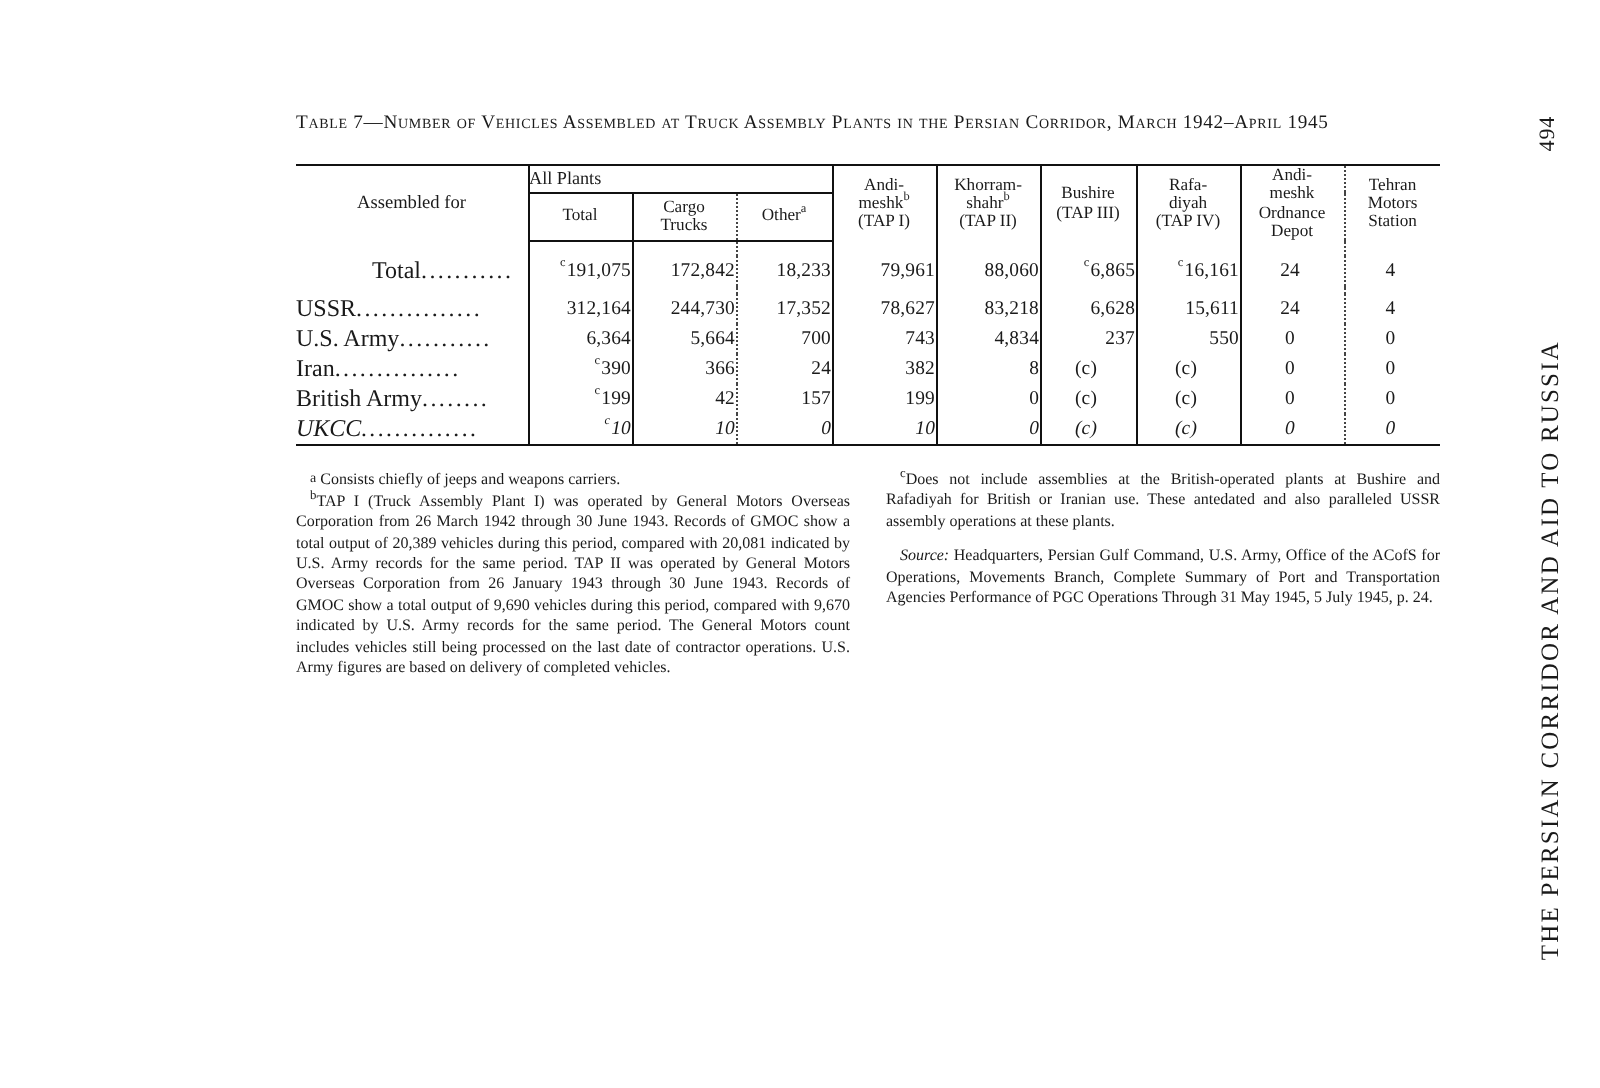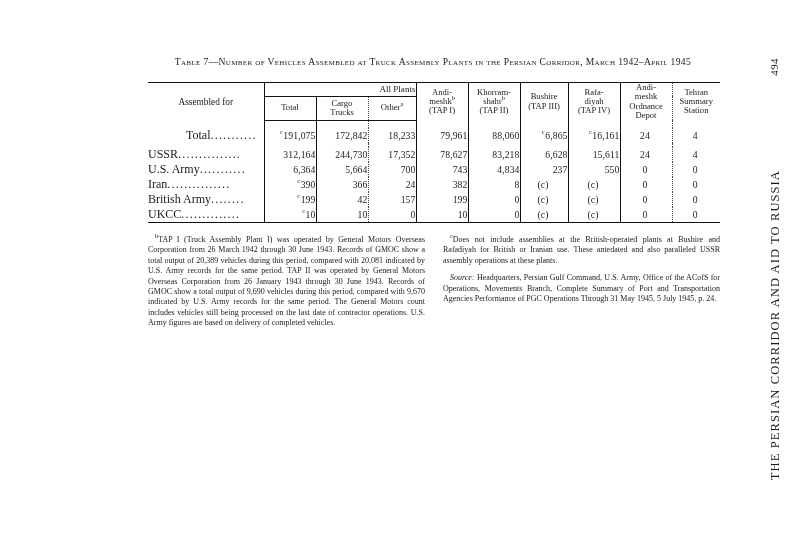--- a/index.html
+++ b/index.html
@@ -53,21 +53,21 @@
     text-transform: uppercase;
     white-space: nowrap;
   }
 
   
   .table-title {
     position: absolute;
     left: 148px;
     top: 56px;
     width: 570px;
-    text-align: center;
+    text-align: left;
     font-size: 9.6px;
     font-variant: small-caps;
     letter-spacing: 0.35px;
     white-space: nowrap;
   }
 
   
   .table-block {
     position: absolute;
     left: 148px;
@@ -81,30 +81,30 @@
     table-layout: fixed;
   }
   table.main th, table.main td {
     padding: 0;
     vertical-align: middle;
     font-weight: normal;
   }
 
   .rule-top td, .rule-top th { border-top: 1.4px solid #111; }
   .rule-head td, .rule-head th { border-bottom: 1.1px solid #111; }
-  .rule-bottom td { border-bottom: 1.4px solid #111; }
+  .rule-bottom td { border-bottom: 1.4px solid #111; font-style: italic; }
 
   .hdr {
     text-align: center;
     font-size: 8.6px;
     line-height: 1.08;
     padding: 2px 1px 3px 1px;
   }
   .hdr-allplants {
-    text-align: right;
+    text-align: left;
     font-size: 9.1px;
     padding: 3px 0 1px 0;
     border-bottom: 0.9px solid #111;
   }
   .hdr-assembled {
     font-size: 9.3px;
     vertical-align: middle;
   }
 
   .vline-l { border-left: 0.9px solid #111; }
@@ -224,21 +224,21 @@
             <span>(TAP IV)</span>
           </th>
           <th class="hdr vline-l" rowspan="2">
             <span>Andi-</span><br>
             <span>meshk</span><br>
             <span>Ordnance</span><br>
             <span>Depot</span>
           </th>
           <th class="hdr vline-l-dot" rowspan="2">
             <span>Tehran</span><br>
-            <span>Summary</span><br>
+            <span>Motors</span><br>
             <span>Station</span>
           </th>
         </tr>
         <tr class="rule-head">
           <th class="hdr vline-l">Total</th>
           <th class="hdr vline-l">
             <span>Cargo</span><br>
             <span>Trucks</span>
           </th>
           <th class="hdr vline-l-dot">
@@ -350,20 +350,21 @@
           <td class="num vline-l ctr">(c)</td>
           <td class="num vline-l ctr">0</td>
           <td class="num vline-l-dot ctr">0</td>
         </tr>
       </tbody>
     </table>
   </div>
 
   <div class="notes">
     <div class="notes-col">
+      <p class="note-p"><span class="note-bullet">a</span> <span>Consists chiefly of jeeps and weapons carriers.</span></p>
       <p class="note-p"><span class="note-mark">b</span><span>TAP I (Truck Assembly Plant I) was operated by General Motors Overseas Corporation from 26 March 1942 through 30 June 1943. Records of GMOC show a total output of 20,389 vehicles during this period, compared with 20,081 indicated by U.S. Army records for the same period.  TAP II was operated by General Motors Overseas Corporation from 26 January 1943 through 30 June 1943.  Records of GMOC show a total output of 9,690 vehicles during this period, compared with 9,670 indicated by U.S. Army records for the same period.  The General Motors count includes vehicles still being processed on the last date of contractor operations.  U.S. Army figures are based on delivery of completed vehicles.</span></p>
     </div>
     <div class="notes-col">
       <p class="note-p"><span class="note-mark">c</span><span>Does not include assemblies at the British-operated plants at Bushire and Rafadiyah for British or Iranian use.  These antedated and also paralleled USSR assembly operations at these plants.</span></p>
       <p class="src-p"><span class="src-label">Source:</span> <span>Headquarters, Persian Gulf Command, U.S. Army, Office of the ACofS for Operations, Movements Branch, Complete Summary of Port and Transportation Agencies Performance of PGC Operations Through 31 May 1945, 5 July 1945, p. 24.</span></p>
     </div>
   </div>
 
 </div>
 

